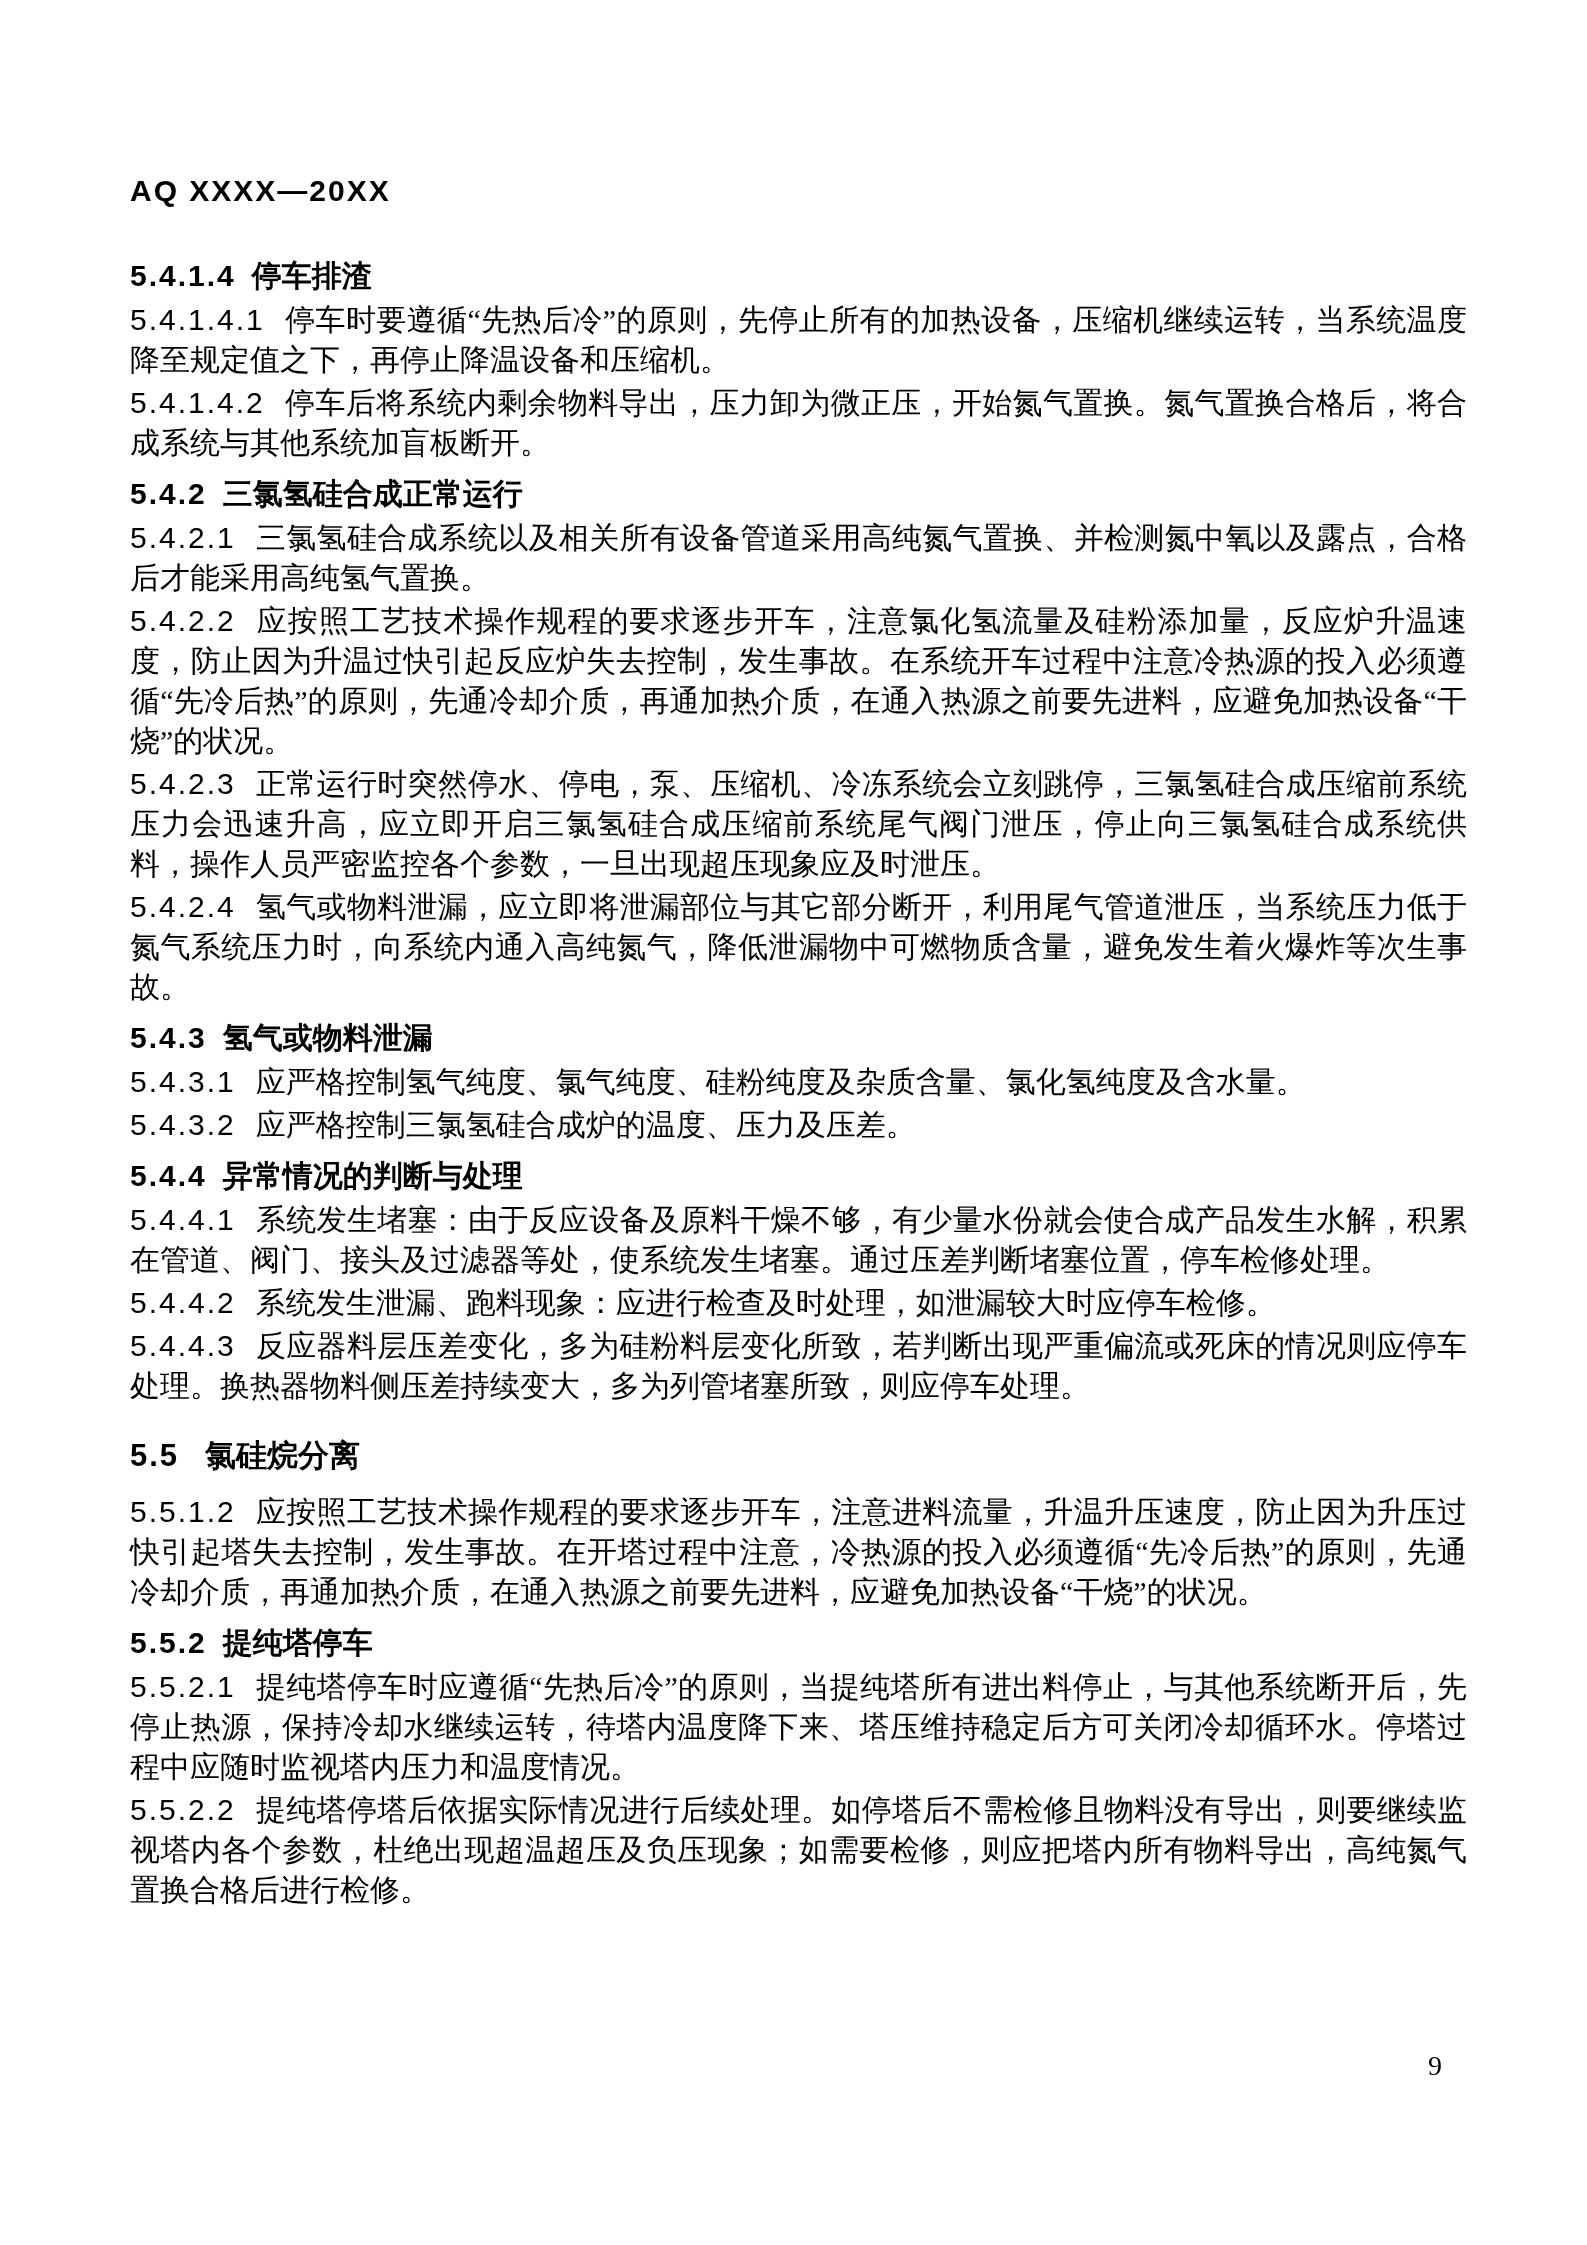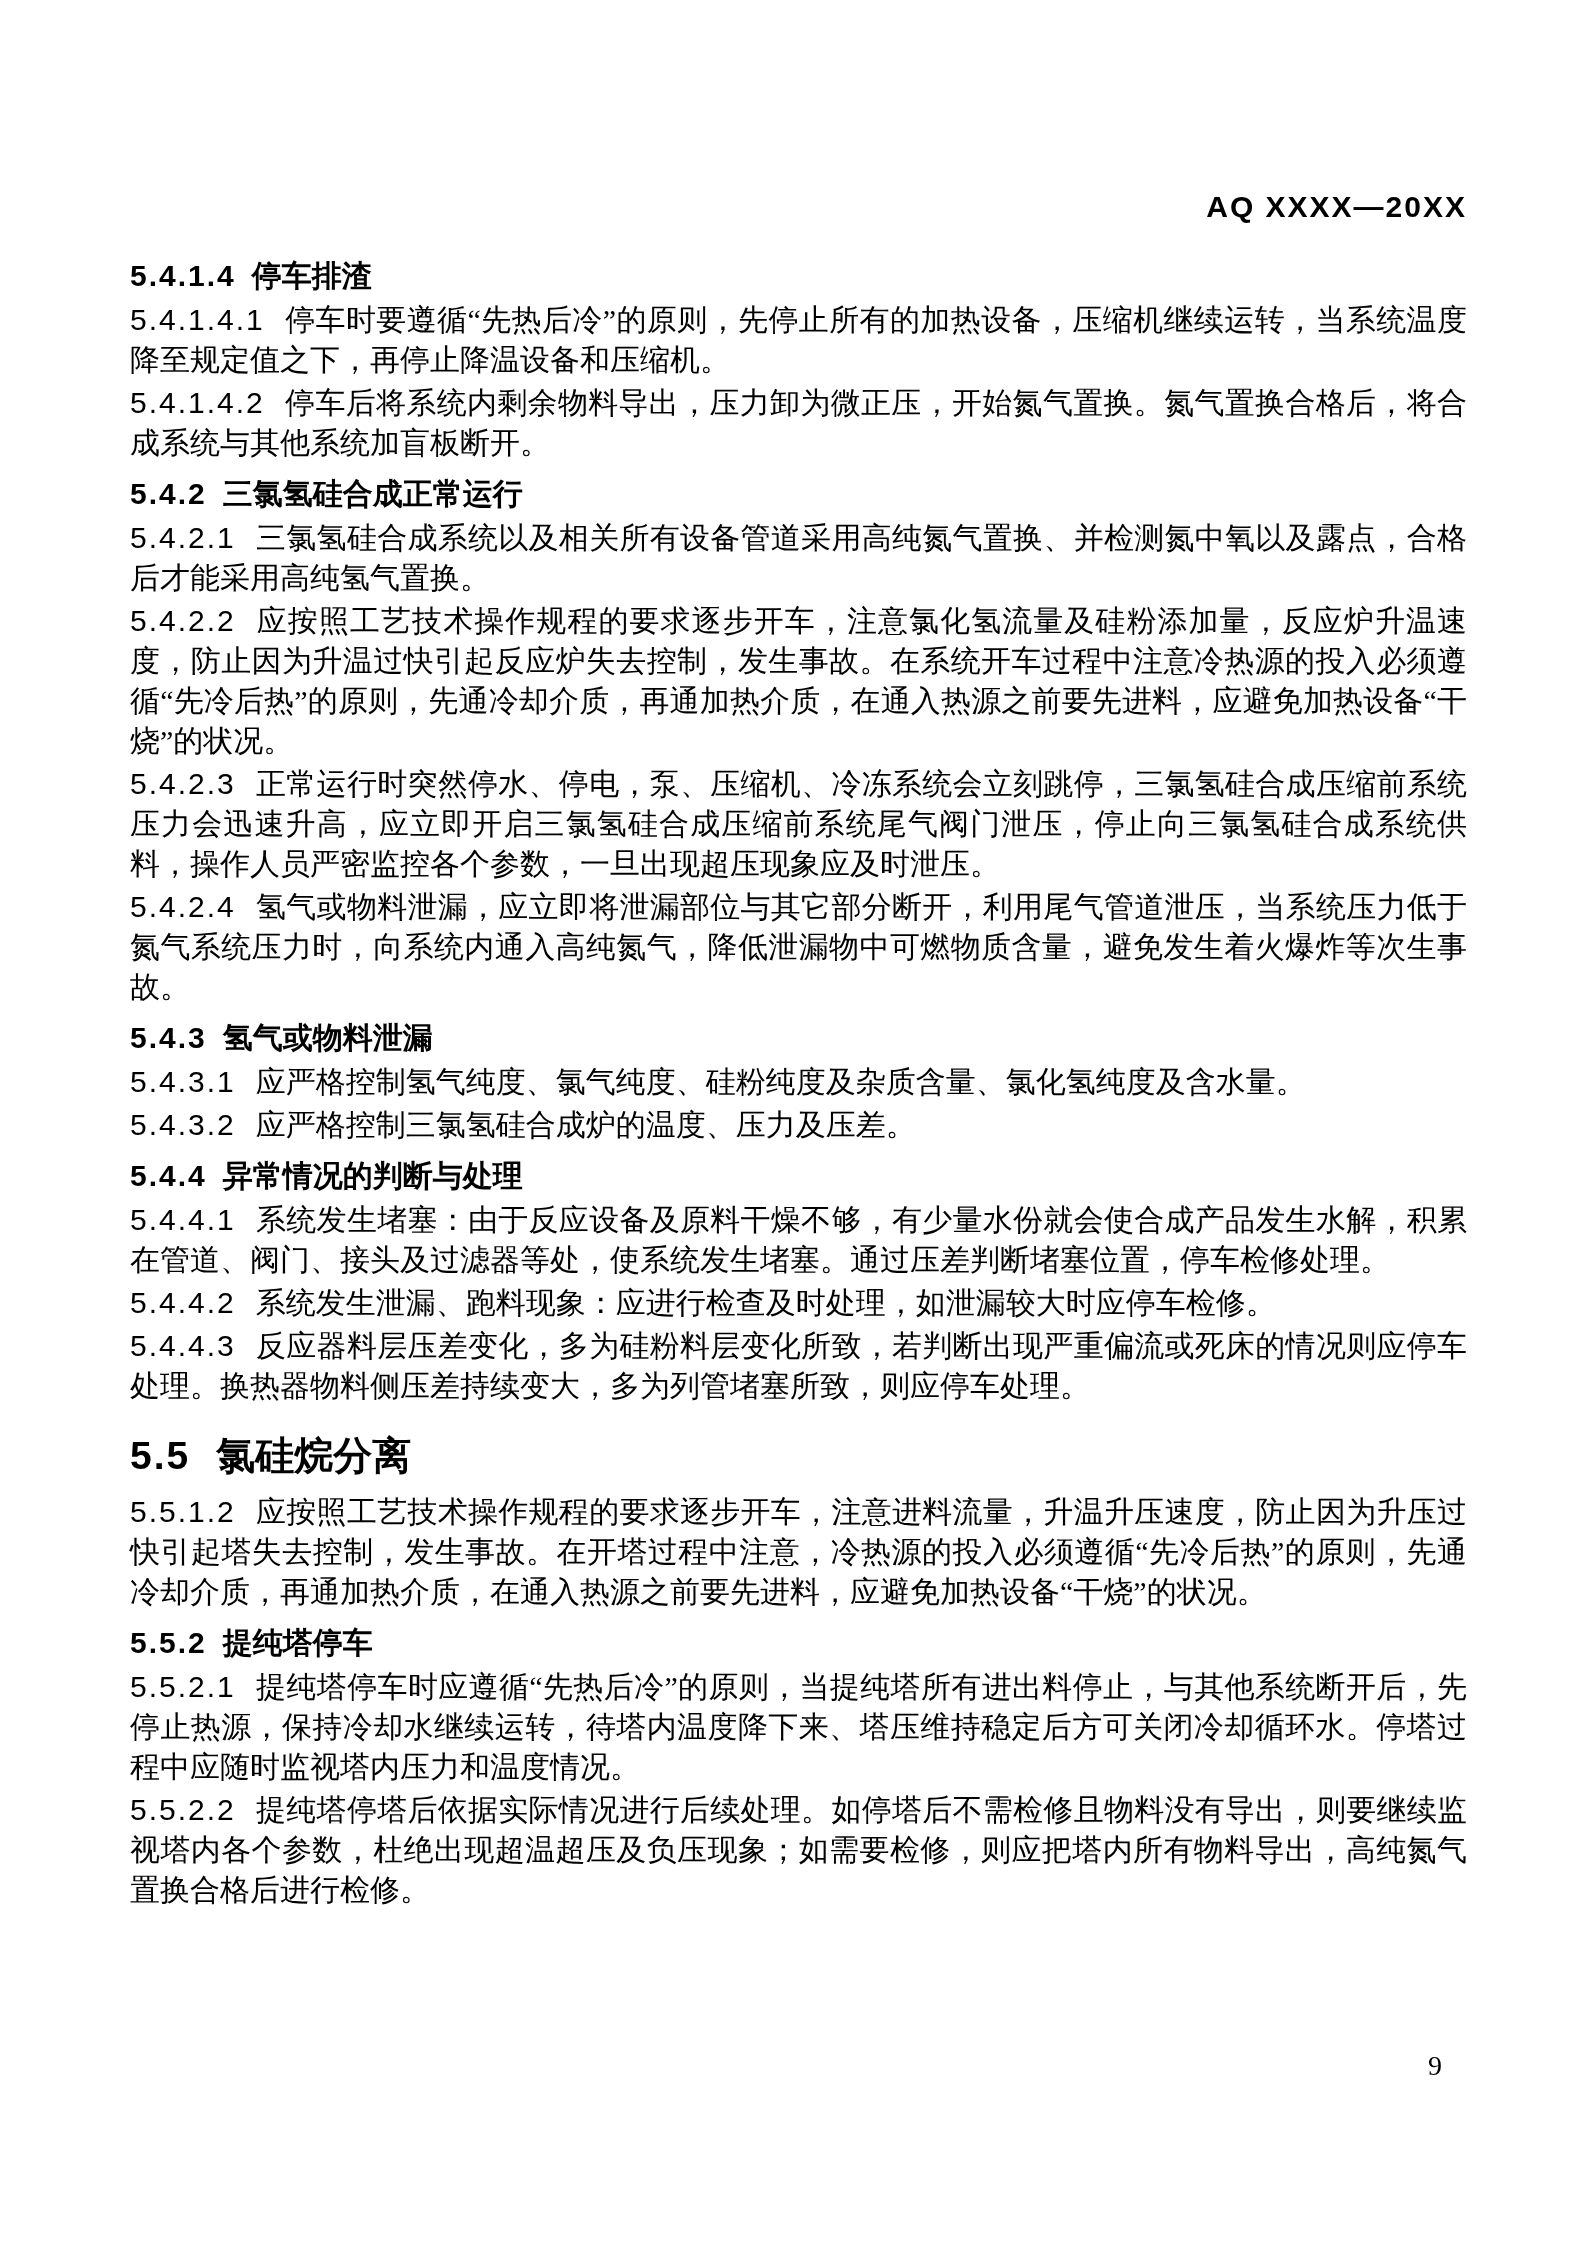--- a/index.html
+++ b/index.html
@@ -12,24 +12,24 @@
     width: 1587px;
     height: 2245px;
     background: #ffffff;
     margin: 0 auto;
     overflow: hidden;
     color: #000;
     font-family: "Liberation Serif", serif;
   }
   .page-header {
     position: absolute;
-    top: 190px;
+    top: 174px;
     left: 130px;
     right: 120px;
-    text-align: right;
+    text-align: left;
   }
   .std-code {
     font-family: "Liberation Sans", sans-serif;
     font-size: 30px;
     font-weight: 600;
     letter-spacing: 2px;
     color: #000;
   }
   .content {
     position: absolute;
@@ -63,21 +63,21 @@
     margin-top: 11px;
     margin-bottom: 4px;
   }
   h3.clause-heading .num {
     margin-right: 16px;
     font-weight: bold;
   }
   h2.section-heading {
     font-weight: bold;
     font-family: "Liberation Sans", sans-serif;
-    font-size: 39px;
+    font-size: 31px;
     margin-top: 30px;
     margin-bottom: 16px;
   }
   h2.section-heading .num {
     margin-right: 26px;
     font-weight: bold;
   }
   .page-footer {
     position: absolute;
     top: 2050px;

